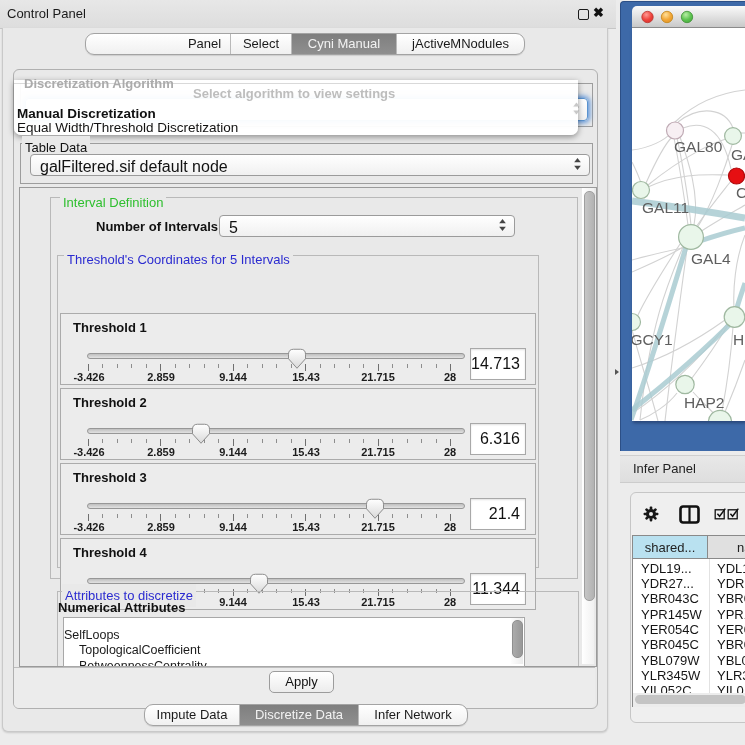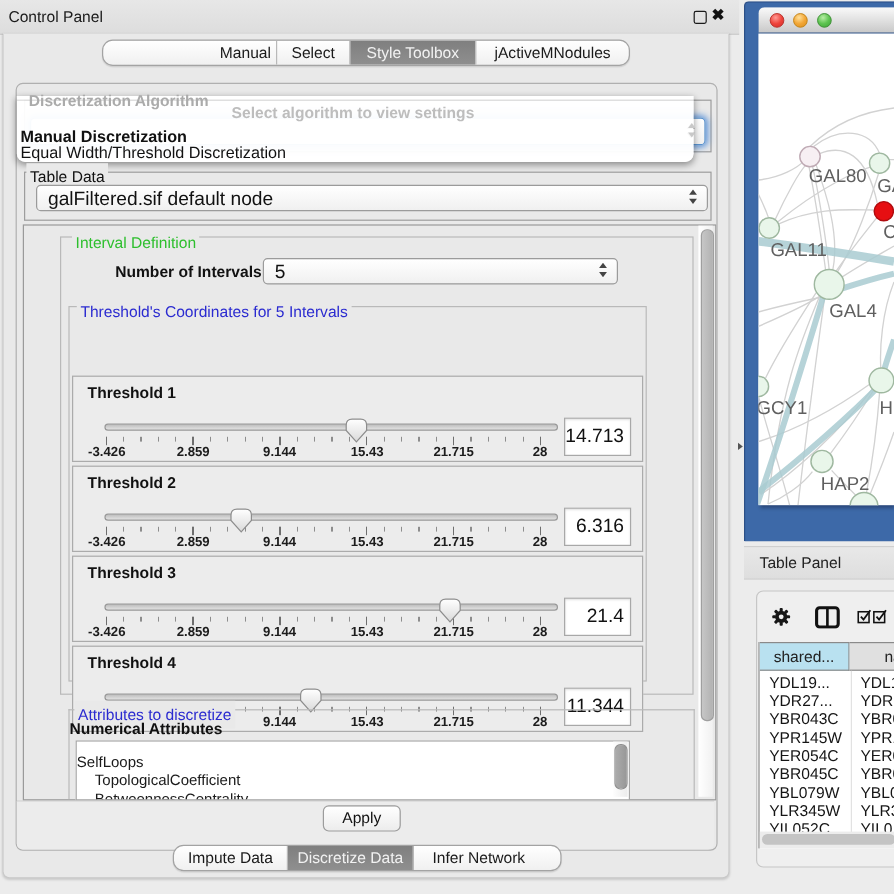--- a/index.html
+++ b/index.html
@@ -32,23 +32,23 @@
 
 <div class="a" style="left:2px;top:28px;width:604px;height:703px;background:#e9e9e9;border:1px solid #c9c9c9;border-top:none;border-radius:0 0 6px 6px;box-shadow:0 1px 2px rgba(0,0,0,0.15);"></div>
 
 <div class="tabbar" style="left:85px;top:33px;width:438px;">
  <div class="seg" style="width:93px;margin-top:40px;"><svg width="13" height="15" style="vertical-align:-3px" viewBox="0 0 13 15">
         <path d="M3.2 5 V12 M3.2 7.5 H7 M3.2 11.5 H7" stroke="#5a6b7a" stroke-width="1.3" fill="none"></path>
         <circle cx="3.2" cy="3.6" r="2.6" fill="#44a04b" stroke="#2c7030"></circle>
         <circle cx="8.8" cy="7.5" r="2.6" fill="#44a04b" stroke="#2c7030"></circle>
         <circle cx="8.8" cy="12" r="2.6" fill="#44a04b" stroke="#2c7030"></circle>
       </svg> Network</div>
- <div class="seg" style="width:52px;">Manual</div>
+ <div class="seg" style="width:52px;">Panel</div>
  <div class="seg" style="width:61px;">Select</div>
- <div class="seg segd" style="width:105px;">Style Toolbox</div>
+ <div class="seg segd" style="width:105px;">Cyni Manual</div>
  <div class="seg" style="width:127px;">jActiveMNodules</div>
 </div>
 
 <div class="a" style="left:13px;top:69px;width:583px;height:638px;background:#e9e9e9;border:1px solid #b0b0b0;border-radius:6px;"></div>
 
 <div class="grp" style="left:20px;top:83px;width:571px;height:42px;"></div>
 <div class="cbo" style="left:25px;top:98px;width:561px;height:21px;box-shadow:0 0 5px 2px rgba(80,140,215,0.9);border-color:#5a93cf;"></div>
 <svg class="stp" style="left:571px;top:102px;" width="9" height="14" viewBox="0 0 9 14">
     <path d="M4.5 1 L7.8 5.3 H1.2 Z" fill="#444"></path>
     <path d="M4.5 13 L1.2 8.7 H7.8 Z" fill="#444"></path>
@@ -173,21 +173,21 @@
  <div class="li" style="padding-left:15px;">BetweennessCentrality</div>
 </div>
 <div class="a" style="left:511px;top:618px;width:12px;height:46px;background:linear-gradient(to right,#fdfdfd,#ececec);"></div>
 <div class="a" style="left:512px;top:620px;width:9px;height:36px;background:linear-gradient(to right,#ababab,#989898);border:1px solid #8f8f8f;border-radius:5px;"></div>
 
 <div class="a" style="left:14px;top:667px;width:581px;height:40px;background:#ececec;border-top:1px solid #bdbdbd;border-radius:0 0 5px 5px;"></div>
 <div class="a" style="left:269px;top:671px;width:63px;height:20px;background:linear-gradient(#ffffff,#ececec);border:1px solid #9c9c9c;border-radius:5px;text-align:center;line-height:20px;font-size:13px;color:#111;">Apply</div>
 
 <div class="tabbar" style="left:144px;top:704px;width:322px;">
  <div class="seg" style="width:95px;">Impute Data</div>
- <div class="seg segd" style="width:105px;">Discretize Data</div>
+ <div class="seg segd" style="width:119px;">Discretize Data</div>
  <div class="seg" style="width:108px;">Infer Network</div>
 </div>
 
 <div class="a" style="left:615px;top:369px;width:0;height:0;border-top:3px solid transparent;border-bottom:3px solid transparent;border-left:4px solid #555;"></div>
 
 <div class="a" style="left:620px;top:1px;width:125px;height:449px;background:#3d69a8;border-top:1px solid #2c4f86;border-left:1px solid #2c4f86;border-radius:4px 0 0 0;"></div>
 <div class="a" style="left:632px;top:6px;width:113px;height:21px;background:linear-gradient(#fafafa,#c9c9c9);border-bottom:1px solid #8e8e8e;border-radius:5px 0 0 0;"></div>
 <svg class="a" style="left:632px;top:6px;" width="70" height="22" viewBox="0 0 70 22">
  <defs>
   <radialGradient id="rl" cx="0.4" cy="0.3" r="0.9">
@@ -268,21 +268,21 @@
   <text x="736" y="198">C</text>
   <text x="642" y="213">GAL11</text>
   <text x="691" y="264">GAL4</text>
   <text x="630.5" y="345">GCY1</text>
   <text x="733" y="345">H</text>
   <text x="684" y="408">HAP2</text>
  </g>
 </svg>
 
 <div class="a" style="left:620px;top:455px;width:125px;height:26px;background:linear-gradient(#e8e8e8,#dedede);border-top:1px solid #cfcfcf;border-bottom:1px solid #cccccc;"></div>
-<div class="a" style="left:633px;top:461px;font-size:13px;color:#222;">Table Panel</div>
+<div class="a" style="left:633px;top:461px;font-size:13px;color:#222;">Infer Panel</div>
 
 <div class="a" style="left:630px;top:492px;width:120px;height:229px;background:#efefef;border:1px solid #c6c6c6;border-radius:6px;"></div>
 
 <svg class="a" style="left:643px;top:506px;" width="16" height="16" viewBox="0 0 16 16">
     <g fill="#171717">
       <circle cx="8" cy="8" r="5.1"></circle>
       <g>
         <rect x="6.7" y="0.6" width="2.6" height="3" rx="0.8"></rect>
         <rect x="6.7" y="12.4" width="2.6" height="3" rx="0.8"></rect>
         <rect x="0.6" y="6.7" width="3" height="2.6" rx="0.8"></rect>

